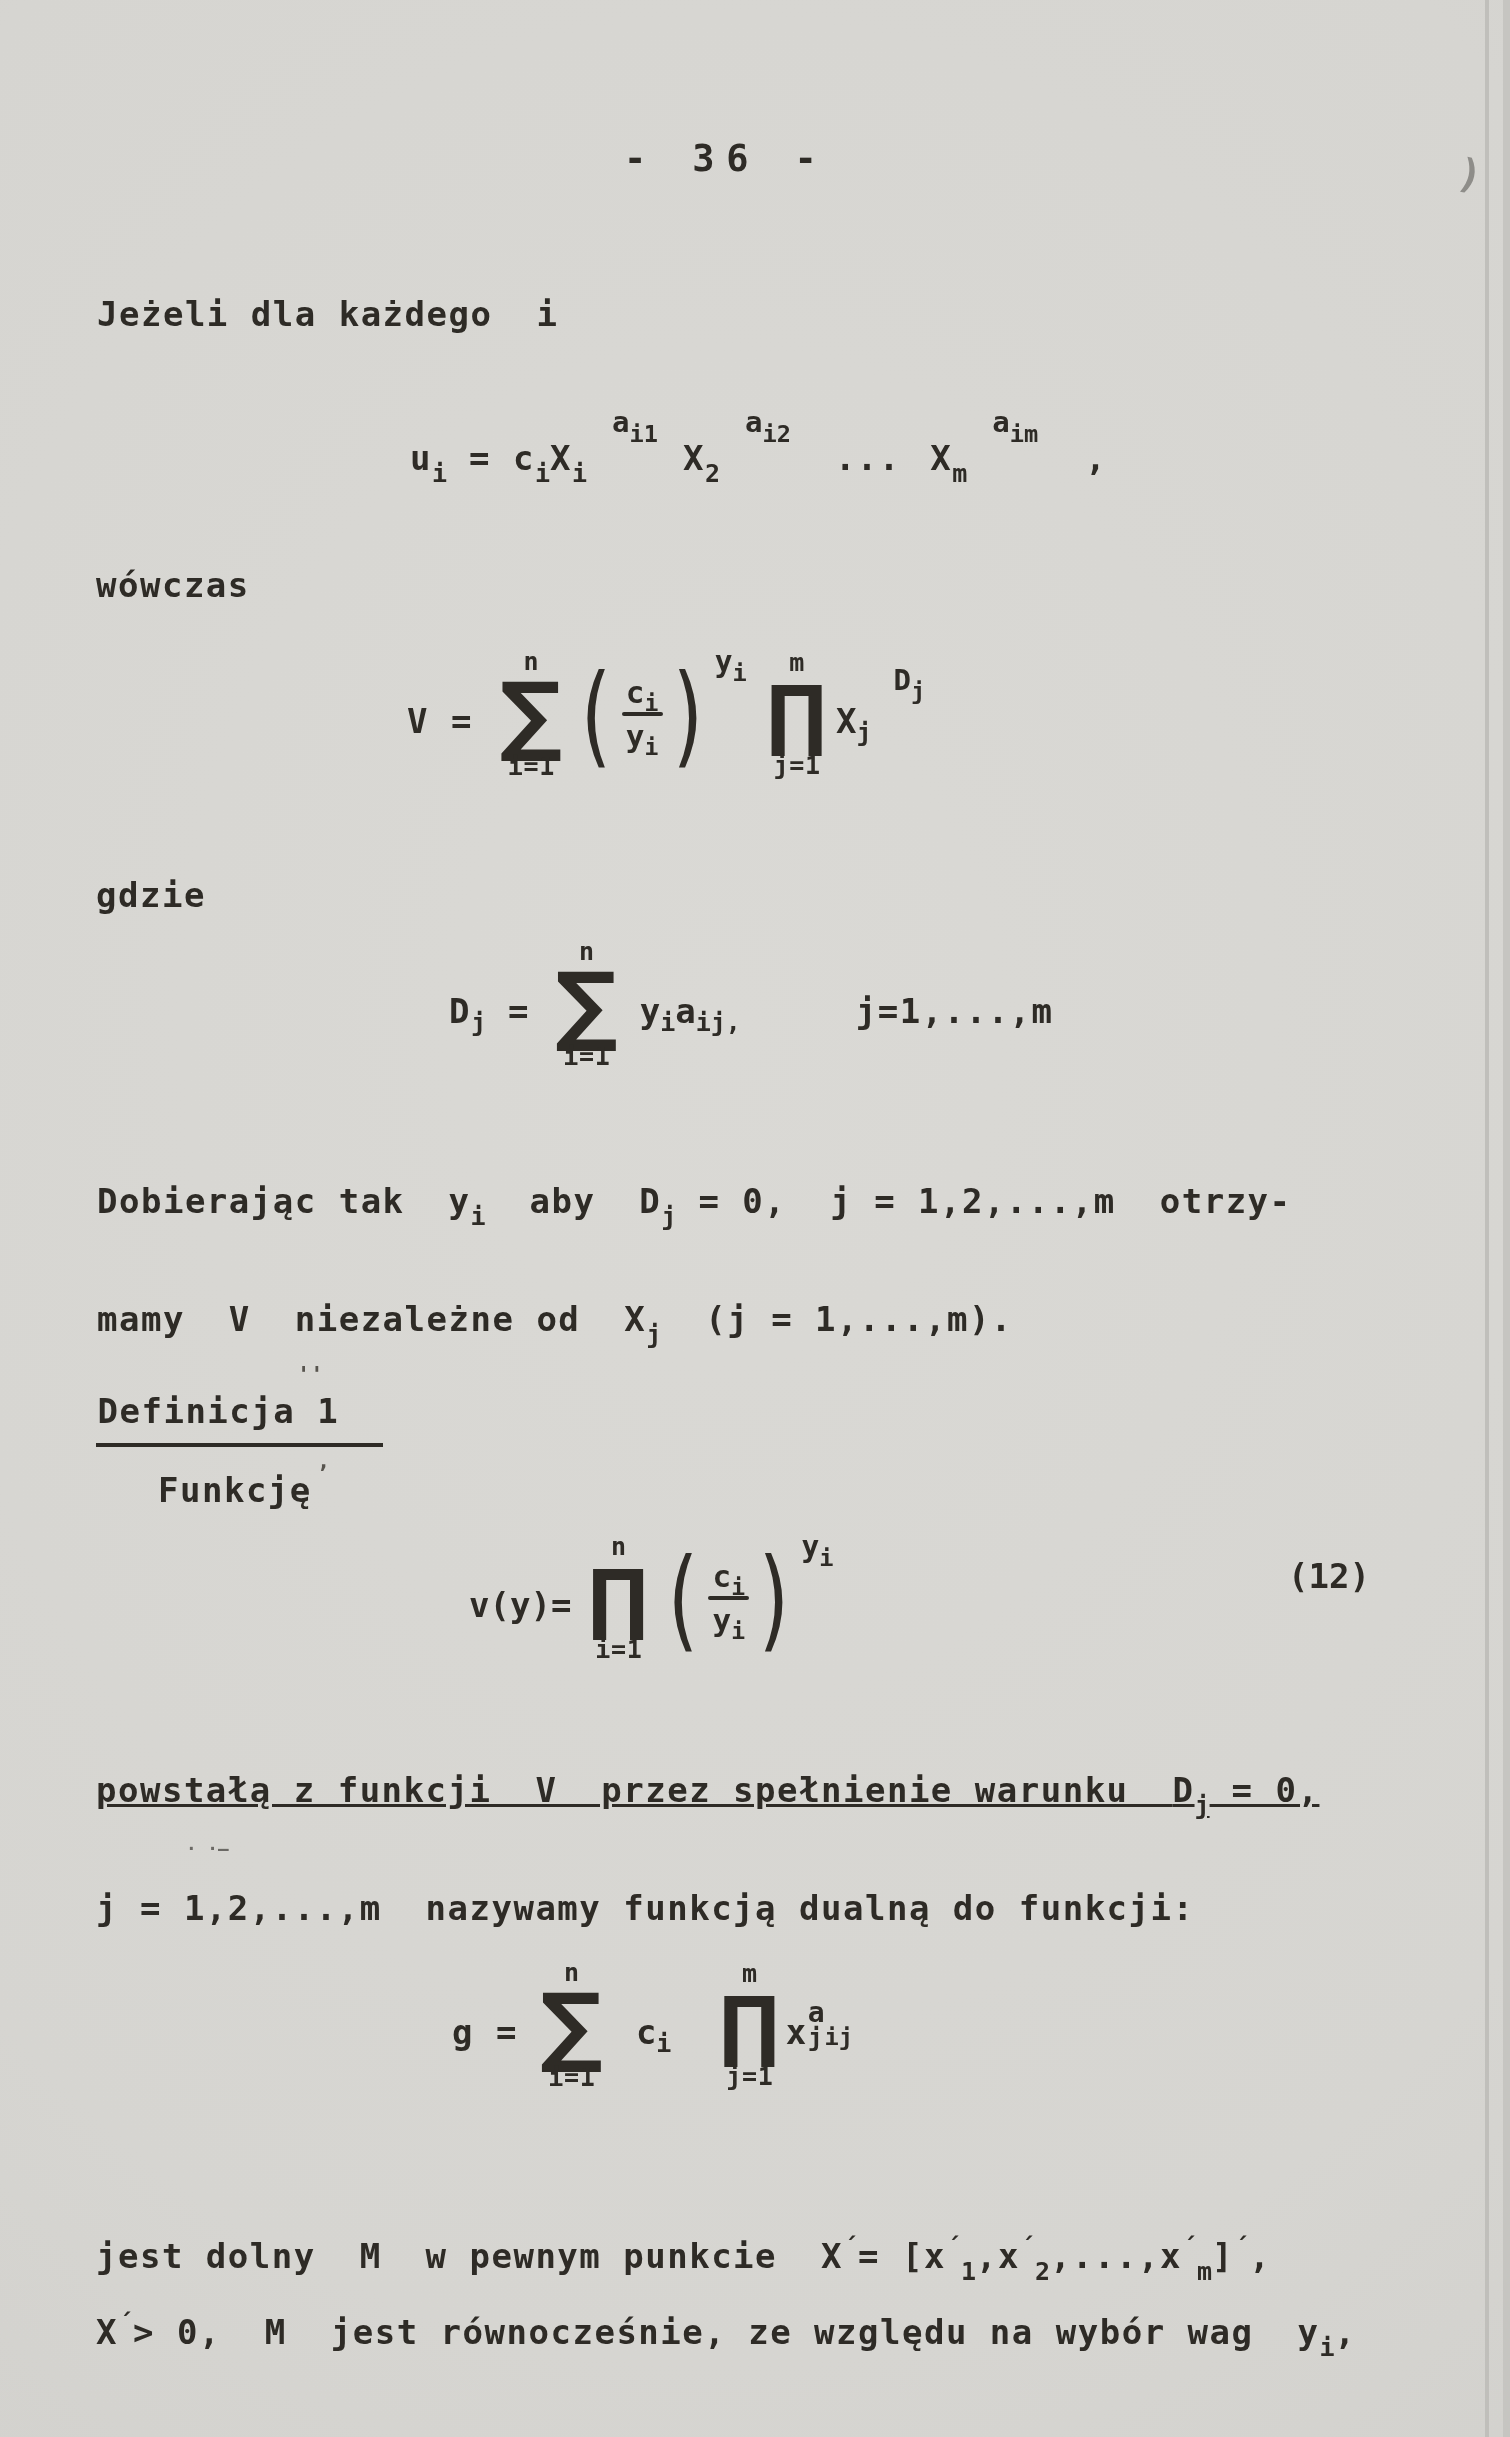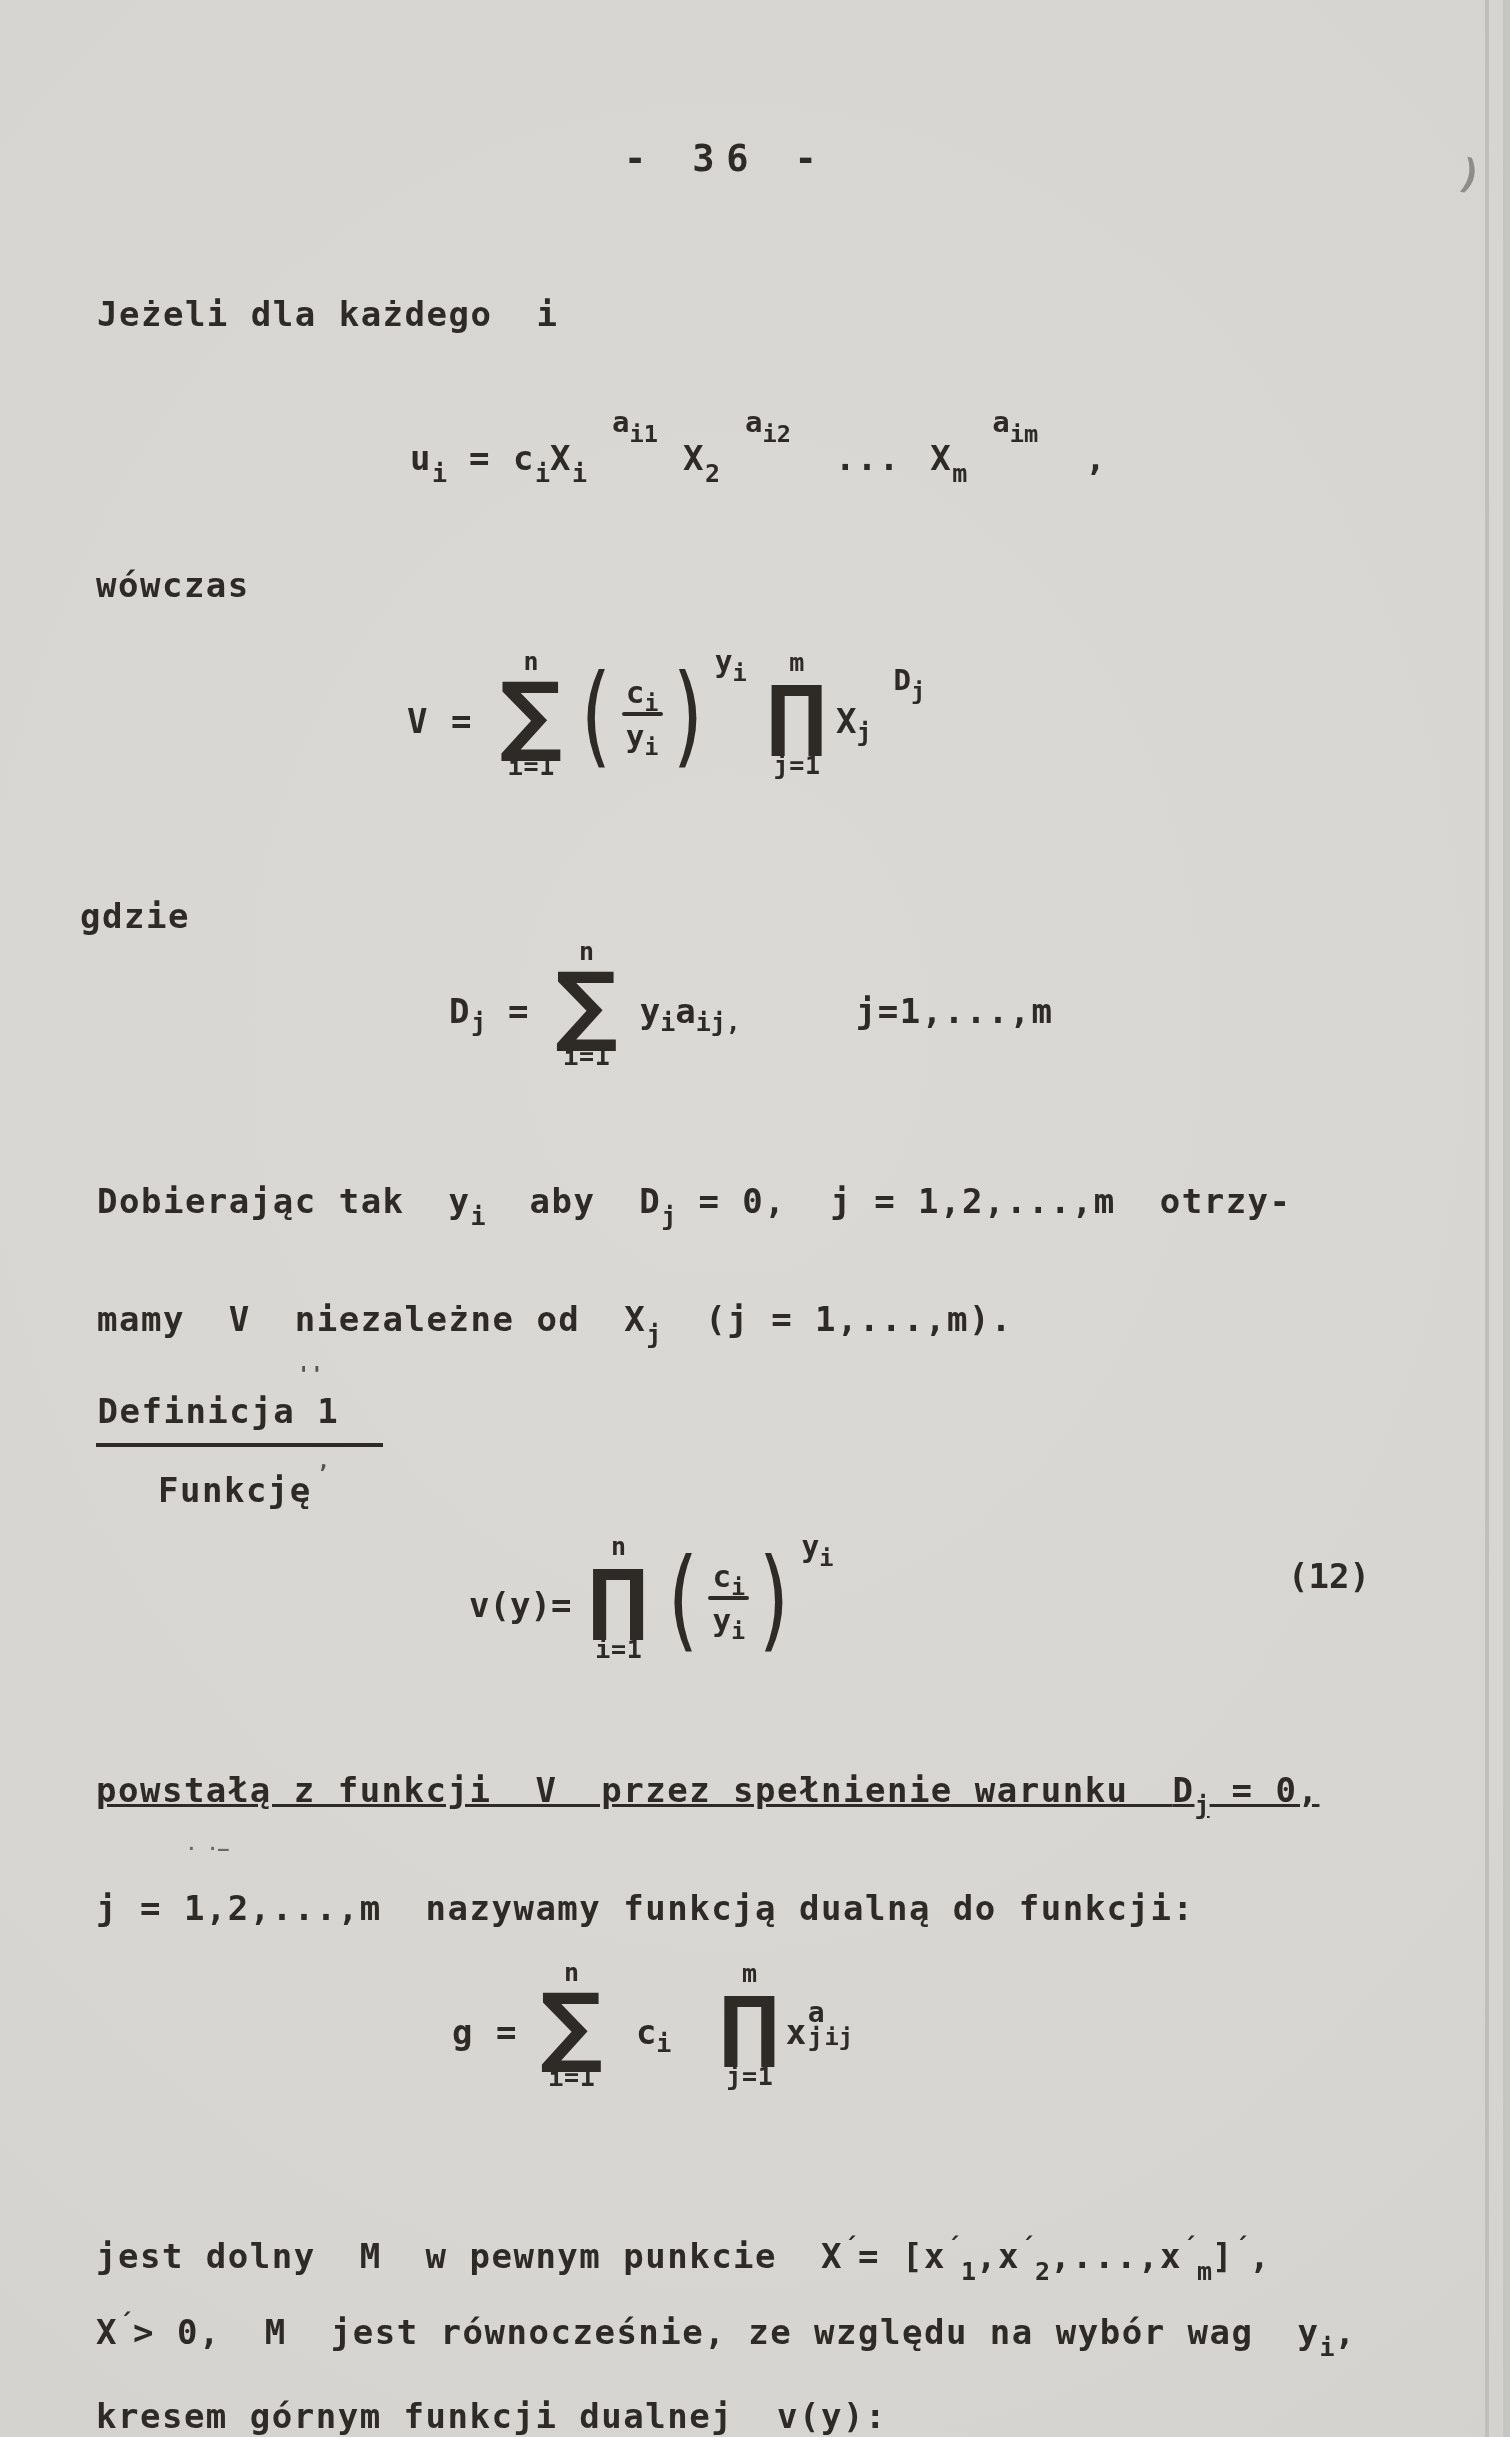--- a/index.html
+++ b/index.html
@@ -109,21 +109,21 @@
       <span class="lim">j=1</span>
     </span>
     <span class="t base8" style="margin-left:7.4px;letter-spacing:0;">X</span>
       <span class="sub base8" style="top:19px;">j</span>
     <span class="pow" style="top:-34px;margin-left:22px;">
         <span class="pb">D</span>
         <span class="ps">j</span>
       </span>
   </div>
 
-  <div class="abs fs t" style="left:80px;top:875px;margin-top:21px;">gdzie</div>
+  <div class="abs fs t" style="left:96px;top:875px;">gdzie</div>
 
   <div class="abs fs row" style="left:449px;top:939px;">
     <span class="t base8">D</span>
       <span class="sub base8" style="top:19px;">j</span>
       <span class="t base8"> =</span>
     <span class="bigop" style="margin-left:25px;">
       <span class="lim">n</span>
       <span class="op">∑</span>
       <span class="lim">i=1</span>
     </span>
@@ -233,18 +233,17 @@
       <span class="t">,</span>
   </div>
   <div class="abs fs rowb" style="left:96px;top:2312px;">
     <span class="t">X</span>
       <span class="pr">´</span>
       <span class="t">&gt; 0,  M  jest równocześnie, ze względu na wybór wag  </span>
       <span class="t">y</span>
       <span class="sub">i</span>
       <span class="t">,</span>
   </div>
-  <div class="abs fs t" style="left:96px;top:2396px;">kresem górnym funkcji dualnej  v(y):</div>
 
   <div class="edge"></div>
   <div class="edge2"></div>
 </div>
 
 
 </body></html>

